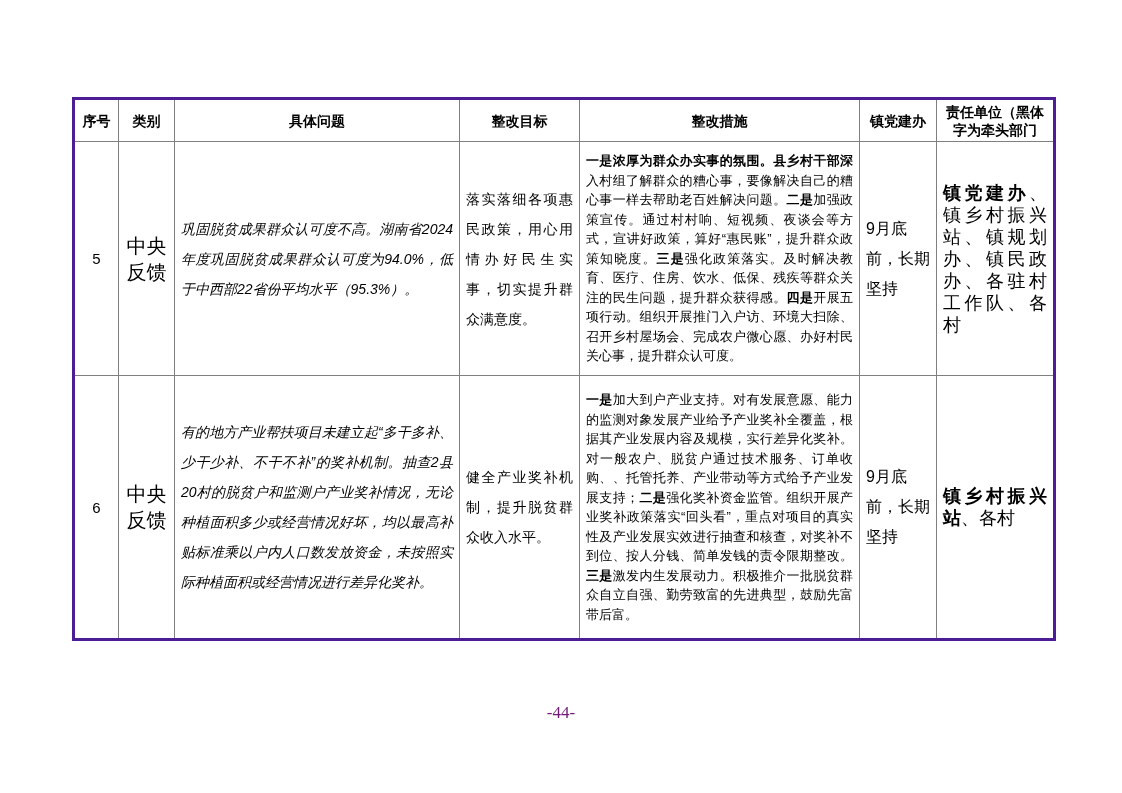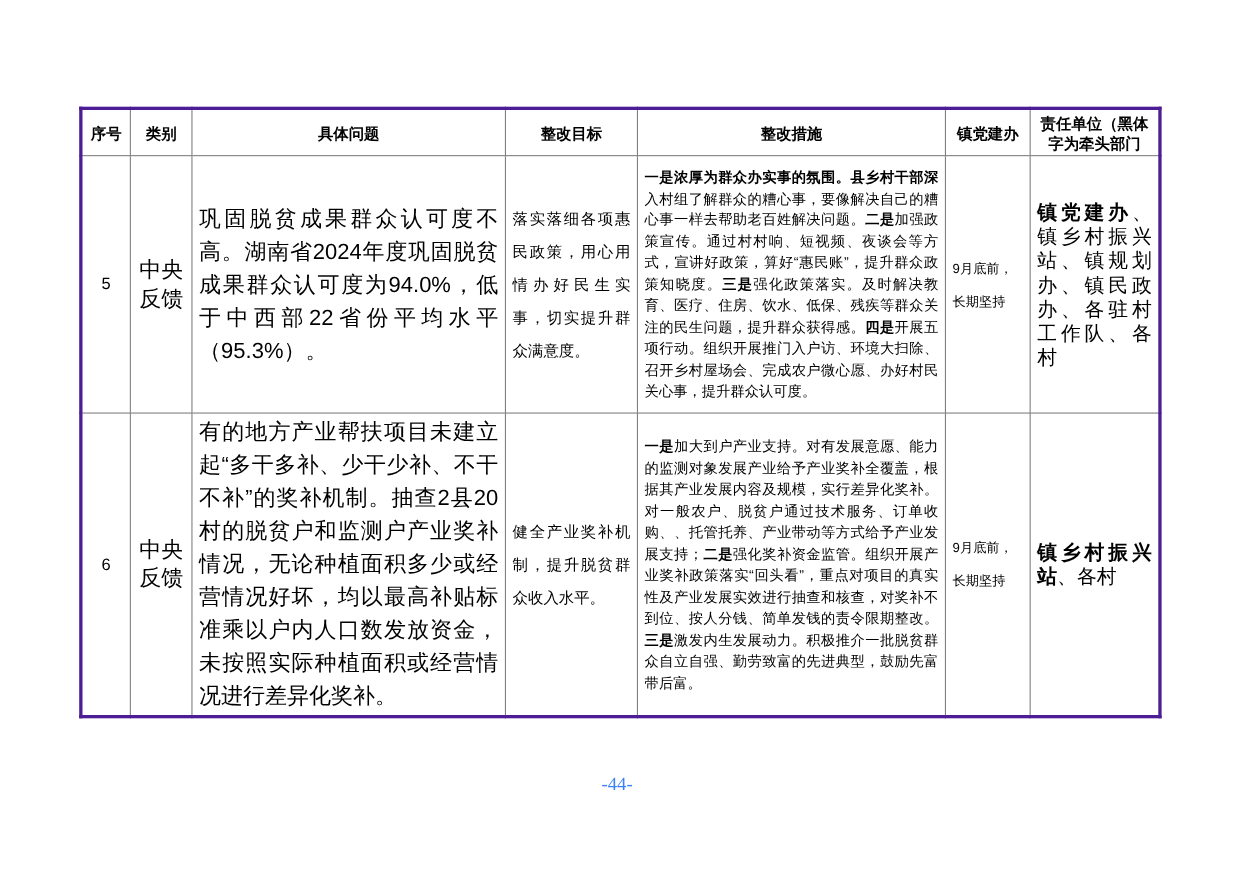--- a/index.html
+++ b/index.html
@@ -37,39 +37,40 @@
     text-align:center;
     font-size:15px;
   }
   .cell-cat{
     text-align:center;
     font-size:20px;
     line-height:26px;
     white-space:pre-line;
   }
   .cell-problem{
-    font-size:20px;
+    font-size:14px;
     line-height:30px;
     text-align:justify;
     padding:2px 7px;
+    font-style:italic;
   }
   .cell-goal{
     font-size:14px;
     line-height:30px;
     text-align:justify;
     padding:2px 6px;
   }
   .cell-measures{
     font-size:13px;
     line-height:19.5px;
     text-align:justify;
     padding:3px 6px;
   }
   .cell-deadline{
-    font-size:12px;
+    font-size:16px;
     line-height:30px;
     padding:2px 4px 2px 7px;
   }
   .cell-resp{
     font-family:"Liberation Serif",serif;
     font-size:18px;
     line-height:22px;
     text-align:justify;
     padding:3px 5px;
   }
@@ -83,21 +84,21 @@
   .v-top{vertical-align:top;padding-top:20px;}
   .row-5{height:234px;}
   .row-6{height:264px;}
   .page-number{
     position:absolute;
     left:0;top:703px;
     width:100%;
     text-align:center;
     font-family:"Liberation Serif",serif;
     font-size:17px;
-    color:#3b82f6;
+    color:#701a75;
   }
 </style>
 </head>
 <body>
 
 <div class="page">
 
   <table class="doc-table">
     <colgroup>
       <col style="width:45px">

